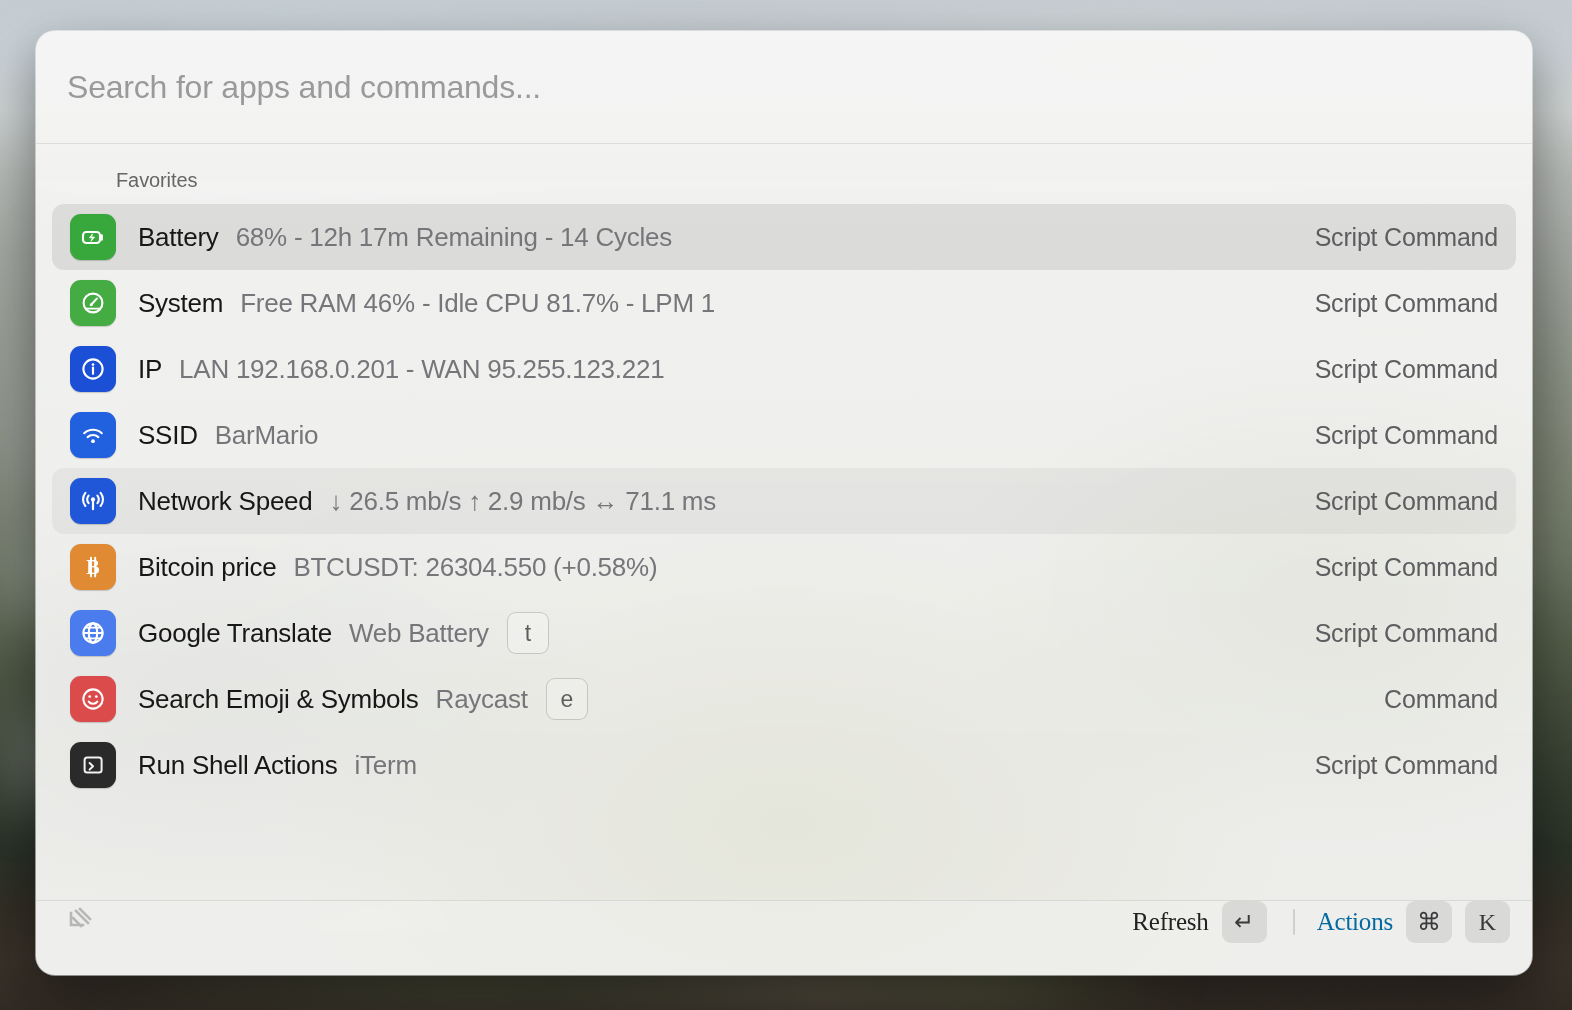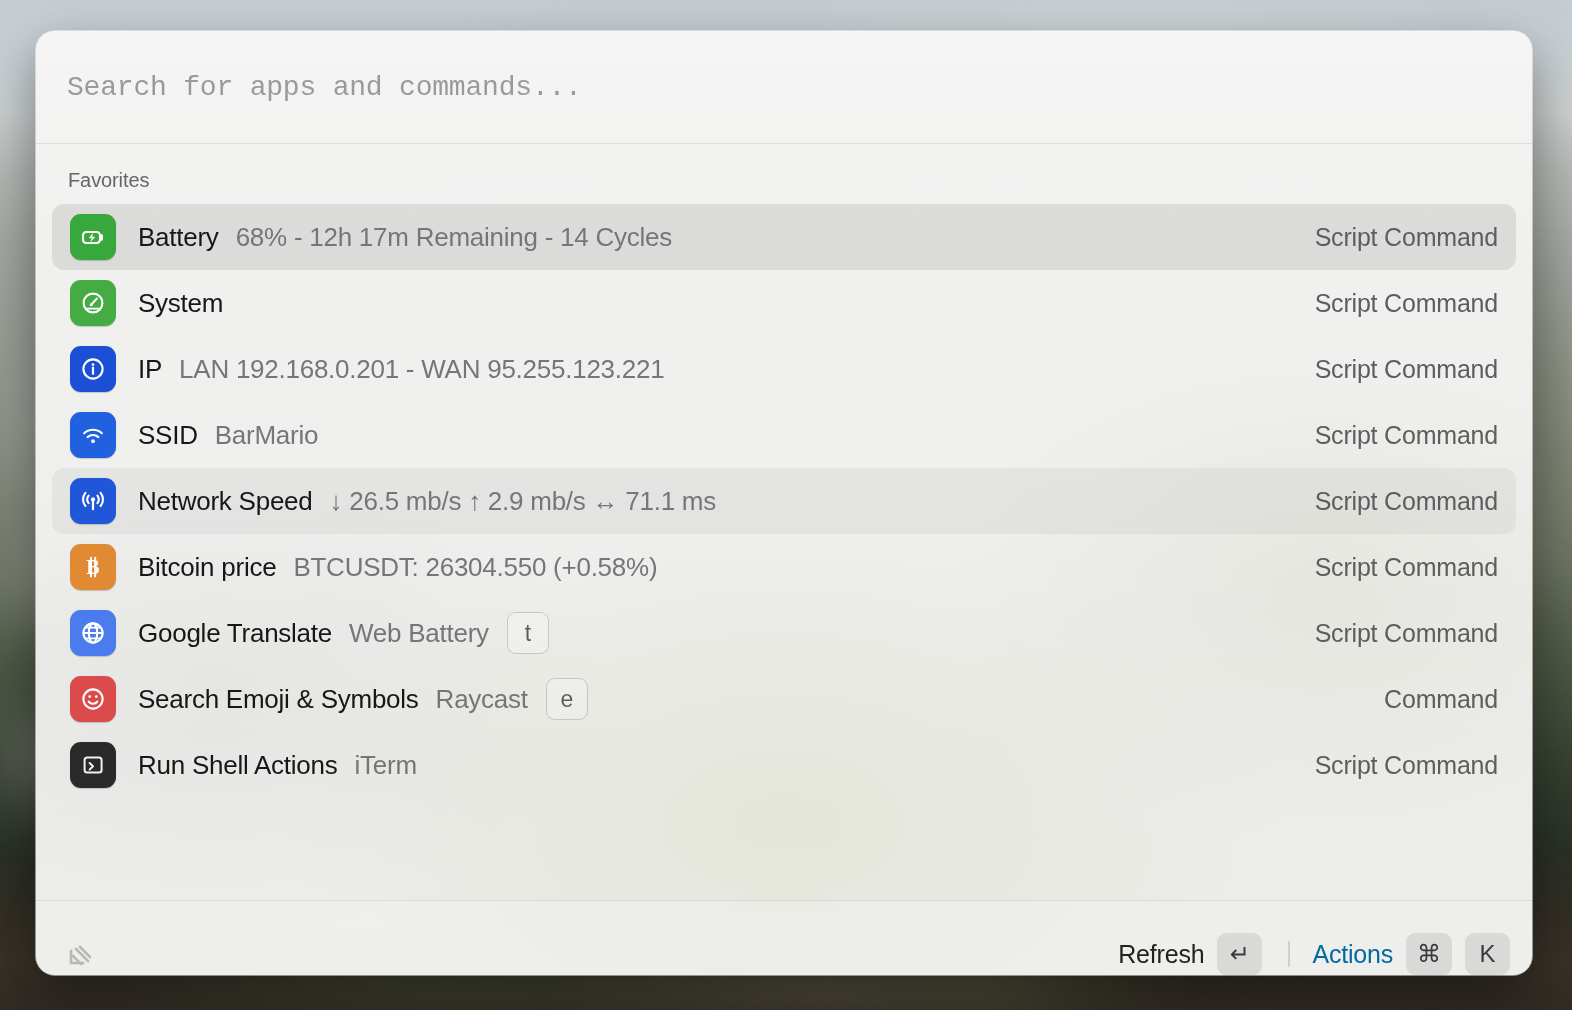--- a/index.html
+++ b/index.html
@@ -69,31 +69,32 @@
 
   
   .searchbar {
     height:113px; flex:0 0 113px;
     display:flex; align-items:center;
     padding:0 31px;
     border-bottom:1px solid rgba(0,0,0,.085);
   }
   .search-input {
     width:100%; border:none; outline:none; background:transparent;
-    font-family:Liberation Mono, monospace;
-    font-size:28px; font-weight:400; color:#0369a1;
+    font-family:Liberation Sans, sans-serif;
+    font-size:32px; font-weight:400; color:#0369a1;
     letter-spacing:-0.2px;
   }
   .search-input::placeholder { color:#9a9a9a; }
 
   
   .list-area { flex:1 1 auto; overflow:hidden; position:relative; padding-top:8px; }
   .section-title {
     font-size:20px; color:#666; padding:17px 32px 12px 32px;
     letter-spacing:-0.1px;
+    margin-left:48px;
   }
 
   .row {
     height:66px; margin:0 16px;
     display:flex; align-items:center;
     padding:0 18px 0 18px;
     border-radius:12px;
     position:relative;
   }
   .row.selected { background:rgba(0,0,0,.085); }
@@ -128,23 +129,24 @@
   .row-accessory {
     margin-left:auto;
     font-size:25px; color:#5d5d60; letter-spacing:-0.2px;
     white-space:nowrap;
   }
 
   
   .footer {
     height:75px; flex:0 0 75px;
     border-top:1px solid rgba(0,0,0,.085);
-    display:flex; align-items:flex-end;
+    display:flex; align-items:flex-start;
     padding:0 22px 0 26px;
     background:rgba(240,240,239,.55);
+    font-family:Liberation Serif, serif;
   }
   .ray-logo { opacity:.42; display:block; }
   .footer-right { margin-left:auto; display:flex; align-items:center; }
   .f-label { font-size:25px; color:#222; letter-spacing:-0.2px; }
   .f-label.dim { color:#0369a1; }
   .key {
     min-width:45px; height:42px; padding:0 11px;
     margin-left:13px;
     background:rgba(0,0,0,.085);
     border-radius:9px;
@@ -186,20 +188,21 @@
         <div class="row">
           <span class="row-icon" style="background: rgb(69, 171, 67);">
             <svg width="30" height="30" viewBox="0 0 30 30">
         <circle cx="15" cy="15" r="9.4" fill="none" stroke="#fff" stroke-width="2.1" stroke-linecap="round" stroke-linejoin="round"></circle>
         <path d="M18.8 10.6 L13.6 16.3" stroke="#fff" stroke-width="2.1" stroke-linecap="round"></path>
         <circle cx="13.2" cy="16.8" r="1.5" fill="#fff"></circle>
         <path d="M8.3 20.6 L21.7 20.6" stroke="#fff" stroke-width="1.7" stroke-linecap="round"></path>
       </svg>
           </span>
           <span class="row-title">System</span>
+          <span class="row-sub">Free RAM 46% - Idle CPU 81.7% - LPM 1</span>
           <span class="row-accessory">Script Command</span>
         </div>
         <div class="row">
           <span class="row-icon" style="background: rgb(26, 79, 214);">
             <svg width="30" height="30" viewBox="0 0 30 30">
         <circle cx="15" cy="15" r="9.6" fill="none" stroke="#fff" stroke-width="2.1" stroke-linecap="round" stroke-linejoin="round"></circle>
         <circle cx="15" cy="10.6" r="1.35" fill="#fff"></circle>
         <path d="M15 13.6 L15 19.8" stroke="#fff" stroke-width="2.2" stroke-linecap="round"></path>
       </svg>
           </span>

